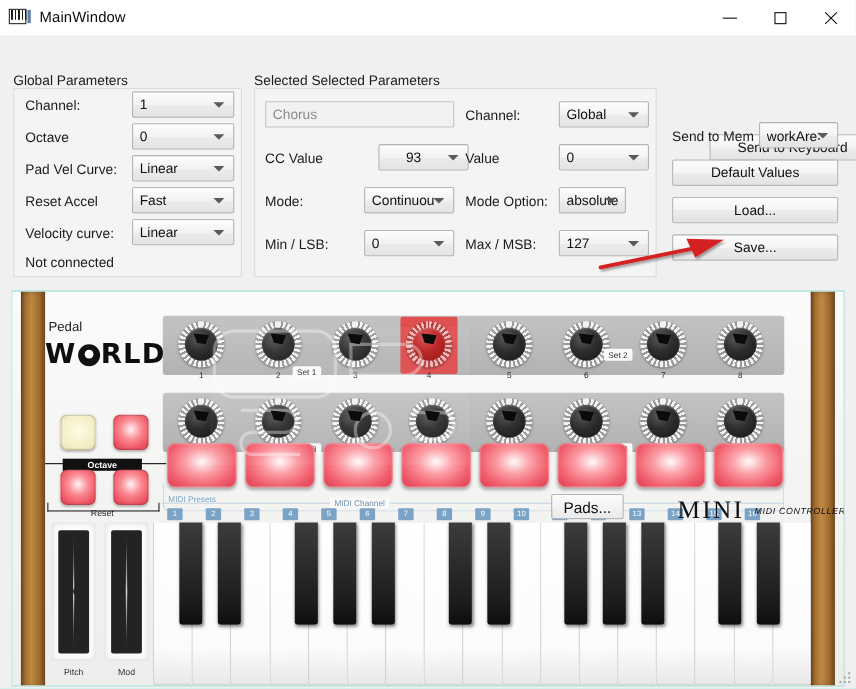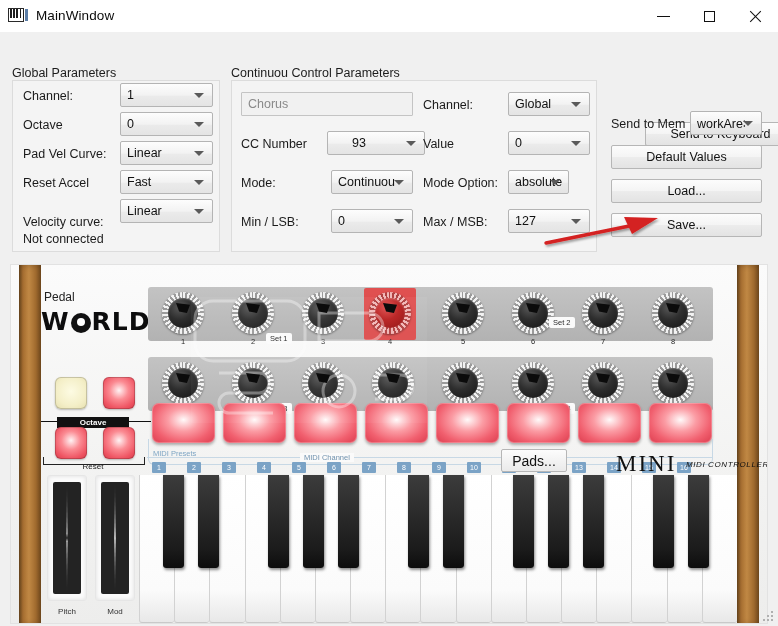--- a/index.html
+++ b/index.html
@@ -235,42 +235,42 @@
       <span class="ctext">Linear</span>
       <span class="arrow"></span>
     </div>
 
     <div class="field-label" style="left:23px; top:144px;">Reset Accel</div>
     <div class="combo" style="left:120px; top:138px; width:93px;">
       <span class="ctext">Fast</span>
       <span class="arrow"></span>
     </div>
 
-    <div class="field-label" style="left:23px; top:183px;">Velocity curve:</div>
+    <div class="field-label" style="left:23px; top:173px;">Velocity curve:</div>
     <div class="combo" style="left:120px; top:167px; width:93px;">
       <span class="ctext">Linear</span>
       <span class="arrow"></span>
     </div>
 
     <div class="plain-text" style="left:23px; top:200px;">Not connected</div>
 
-    <div class="grouplabel" style="left:231px; top:34px;">Continuou Control Parameters</div>
+    <div class="grouplabel" style="left:231px; top:34px;">Selected Selected Parameters</div>
     <div class="groupbox" style="left:231px; top:48px; width:366px; height:172px;"></div>
 
     <div class="textfield" style="left:241px; top:60px; width:172px;">
       <span>Chorus</span>
     </div>
     <div class="field-label" style="left:423px; top:66px;">Channel:</div>
     <div class="combo" style="left:508px; top:60px; width:82px;">
       <span class="ctext">Global</span>
       <span class="arrow"></span>
     </div>
 
-    <div class="field-label" style="left:241px; top:105px;">CC Number</div>
-    <div class="combo" style="left:327px; top:99px; width:98px;padding-left:24px;">
+    <div class="field-label" style="left:241px; top:105px;">CC Value</div>
+    <div class="combo" style="left:344px; top:99px; width:82px;padding-left:24px;">
       <span class="ctext">93</span>
       <span class="arrow"></span>
     </div>
     <div class="field-label" style="left:423px; top:105px;">Value</div>
     <div class="combo" style="left:508px; top:99px; width:82px;">
       <span class="ctext">0</span>
       <span class="arrow"></span>
     </div>
 
     <div class="field-label" style="left:241px; top:144px;">Mode:</div>

